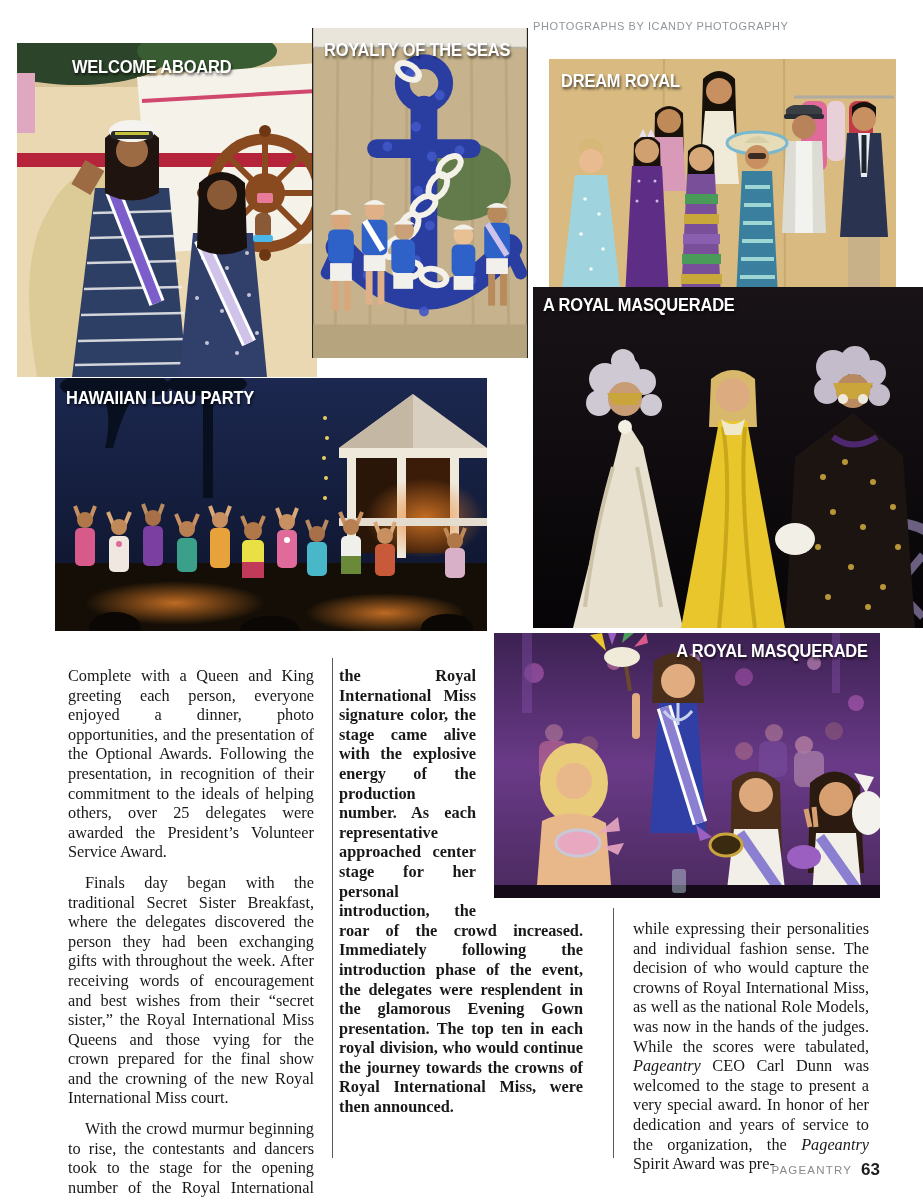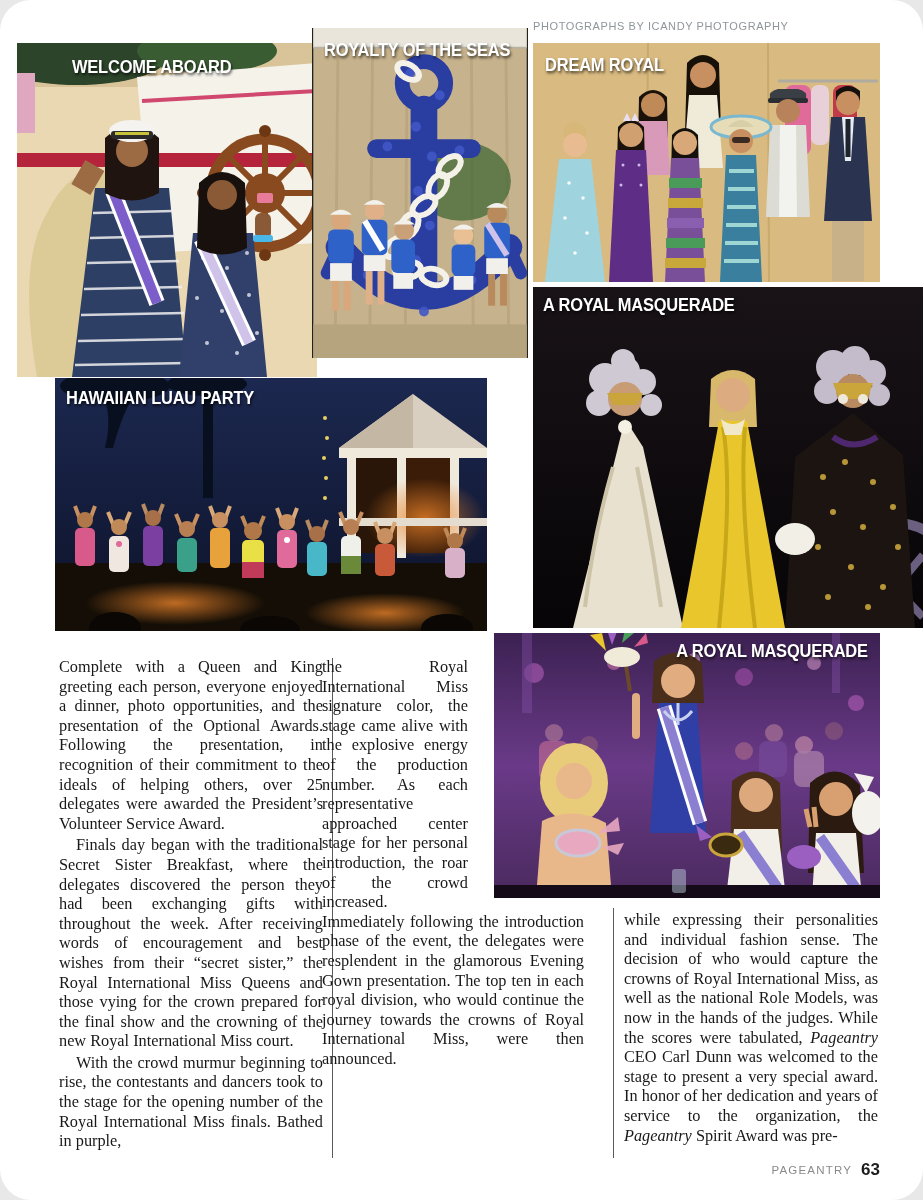--- a/index.html
+++ b/index.html
@@ -1,17 +1,17 @@
 <!DOCTYPE html>
 <html lang="en"><head>
 <meta charset="utf-8">
 <style>
   html,body{margin:0;padding:0;background:#e8e8e8;}
   .page{position:relative;width:923px;height:1200px;background:#ffffff;margin:0 auto;
-        font-family:"Liberation Serif",serif;overflow:hidden;border-radius:31px;}
+        font-family:"Liberation Serif",serif;overflow:hidden;}
   .credit{position:absolute;left:533px;top:20px;font-family:"Liberation Sans",sans-serif;
           font-size:11px;letter-spacing:.6px;color:#8f969b;}
   .photo{position:absolute;overflow:hidden;background:#222;}
   .photo svg{display:block;width:100%;height:100%;}
   .plabel{position:absolute;margin:0;font-family:"Liberation Sans",sans-serif;font-weight:bold;
           font-size:17.5px;color:#fff;letter-spacing:-.2px;white-space:nowrap;
           text-shadow:1px 2px 3px rgba(0,0,0,.7);transform:scaleX(.94);transform-origin:left top;}
   .p1{left:0;top:26px;width:300px;height:334px;}
   .p2{left:312px;top:28px;width:216px;height:330px;}
   .p3{left:533px;top:43px;width:347px;height:239px;}
@@ -19,24 +19,24 @@
   .p5{left:55px;top:378px;width:432px;height:253px;}
   .p6{left:494px;top:633px;width:386px;height:265px;}
   .lbl1{left:55px;top:14px;}
   .lbl2{left:12px;top:12px;}
   .lbl3{left:12px;top:12px;}
   .lbl4{left:10px;top:8px;}
   .lbl5{left:11px;top:10px;}
   .lbl6{right:12px;top:8px;transform-origin:right top;}
   .col{position:absolute;top:655px;font-size:16.3px;line-height:19.6px;text-align:justify;
        color:#181818;hyphens:auto;-webkit-hyphens:auto;}
-  .col p{margin:2px;}
+  .col p{margin:11px;}
   .col p.ind{text-indent:17px;}
   .col1{left:57px;width:268px;height:506px;}
-  .col2{left:320px;width:266px;height:506px;}
+  .col2{left:328px;width:266px;height:506px;font-weight:bold;}
   .col3{left:622px;top:908px;width:258px;height:253px;}
   .vrule{position:absolute;width:1px;background:#5a5a5a;}
   .r1{left:332px;top:658px;height:500px;}
   .r2{left:613px;top:908px;height:250px;}
   .spacer{float:right;width:118px;height:253px;}
   .it{font-style:italic;}
   .footer{position:absolute;right:43px;top:1160px;font-family:"Liberation Sans",sans-serif;}
   .footer .mag{color:#8a8a8a;font-size:11.5px;letter-spacing:1.2px;vertical-align:baseline;}
   .footer .num{color:#1c1c1c;font-weight:bold;font-size:17px;margin-left:9px;vertical-align:-1px;}
 </style>
@@ -202,21 +202,21 @@
           <path d="M-10,10 L10,42" stroke="#cfc3ea" stroke-width="6"></path>
           <rect x="-11" y="45" width="22" height="16" fill="#f2f0ea"></rect>
           <rect x="-9" y="61" width="7" height="32" fill="#b98a5c"></rect>
             <rect x="3" y="61" width="7" height="32" fill="#b98a5c"></rect>
         </g>
       </g>
     </svg>
     <figcaption class="plabel lbl2">ROYALTY OF THE SEAS</figcaption>
   </figure>
 
-  <figure class="photo p3" style="margin:0;">
+  <figure class="photo p3" style="margin:16px;">
     <svg viewBox="0 0 347 239">
       <rect width="347" height="239" fill="#d9ba80"></rect>
       <line x1="115" y1="0" x2="113" y2="239" stroke="#c9a96c" stroke-width="2"></line>
       <line x1="235" y1="0" x2="236" y2="239" stroke="#c9a96c" stroke-width="2"></line>
       <g>
         <line x1="245" y1="38" x2="345" y2="38" stroke="#b0aba0" stroke-width="3"></line>
         <rect x="252" y="42" width="26" height="70" rx="8" fill="#e06a9a"></rect>
         <rect x="300" y="42" width="24" height="85" rx="8" fill="#c03a4a"></rect>
         <rect x="278" y="42" width="18" height="60" rx="7" fill="#e8d0d8"></rect>
       </g>

